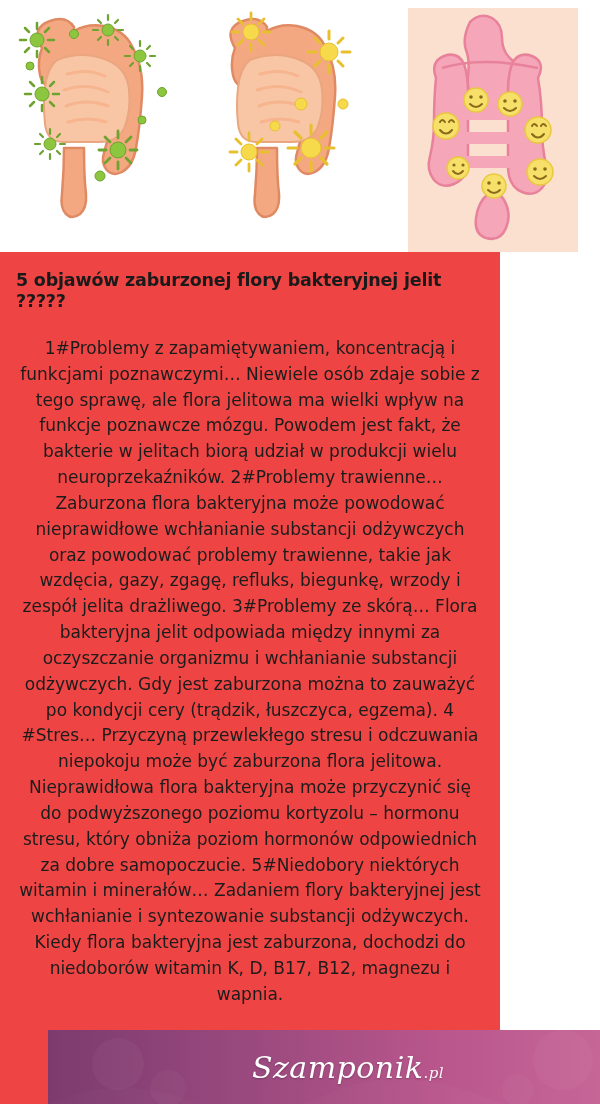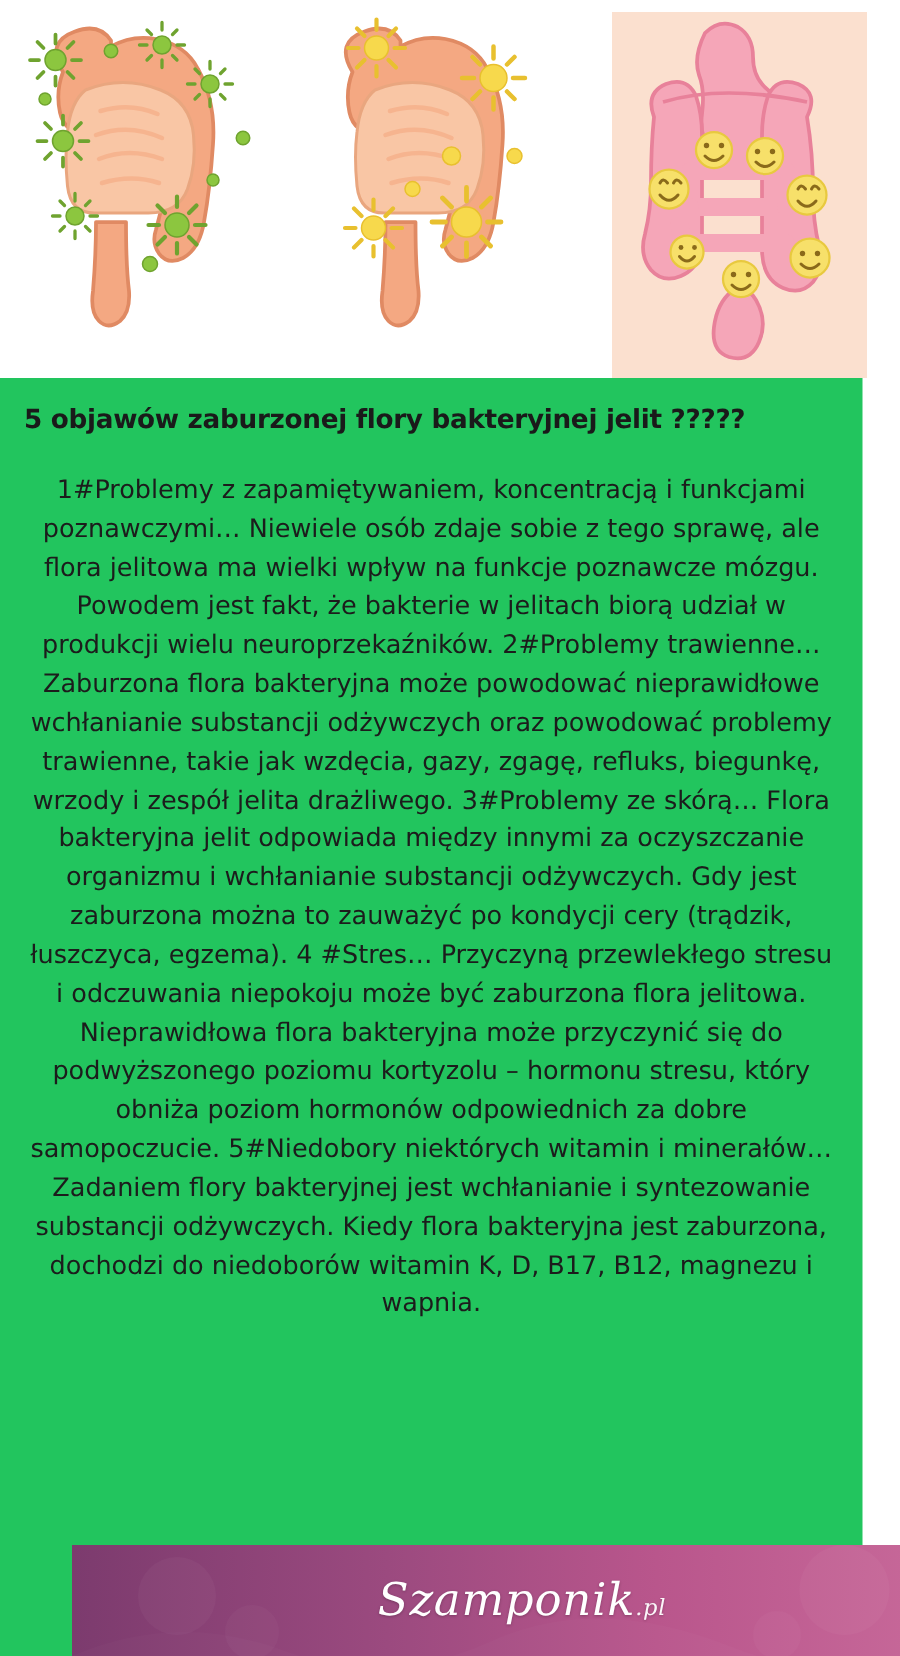--- a/index.html
+++ b/index.html
@@ -8,23 +8,23 @@
   }
   body {
     width: 600px;
     height: 1104px;
     background: #ffffff;
     font-family: "DejaVu Sans", sans-serif;
     overflow: hidden;
   }
   .page {
     position: relative;
-    width: 575px;
+    width: 500px;
     height: 1104px;
-    background: #22c55e;
+    background: #ef4444;
     box-sizing: border-box;
   }
 
   
   .illustrations {
     position: relative;
     width: 600px;
     height: 252px;
     display: flex;
     align-items: flex-start;

